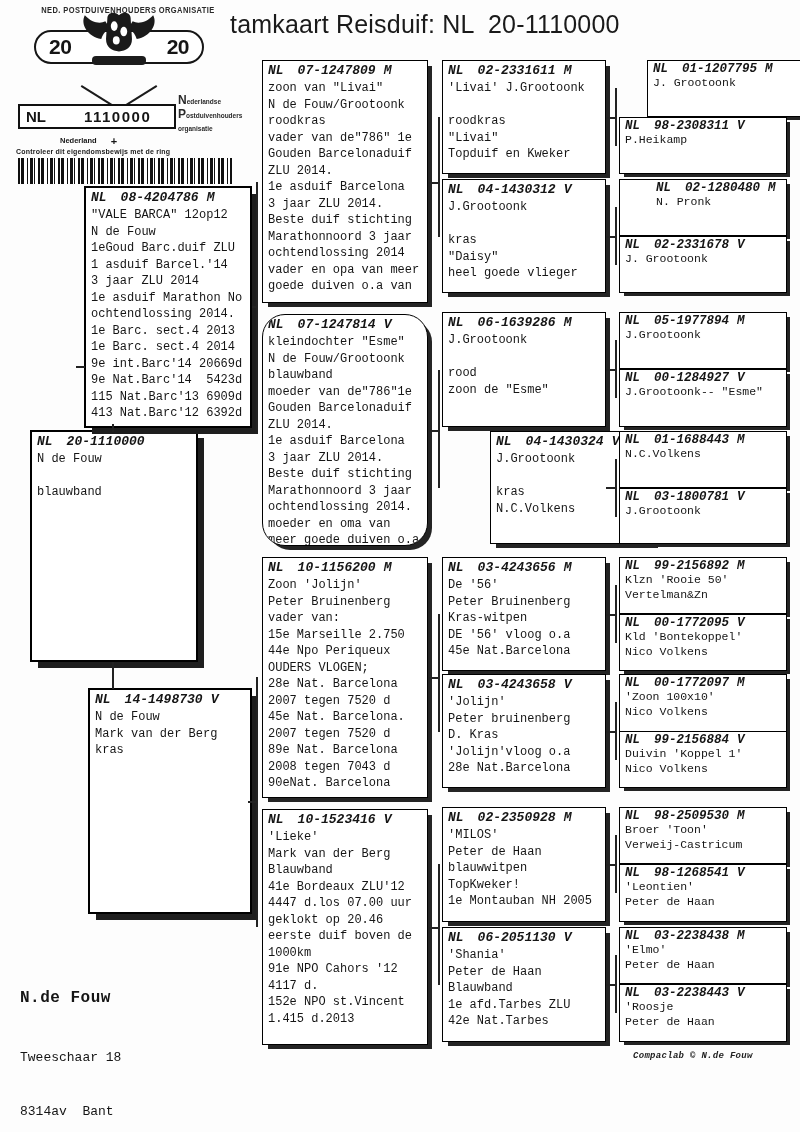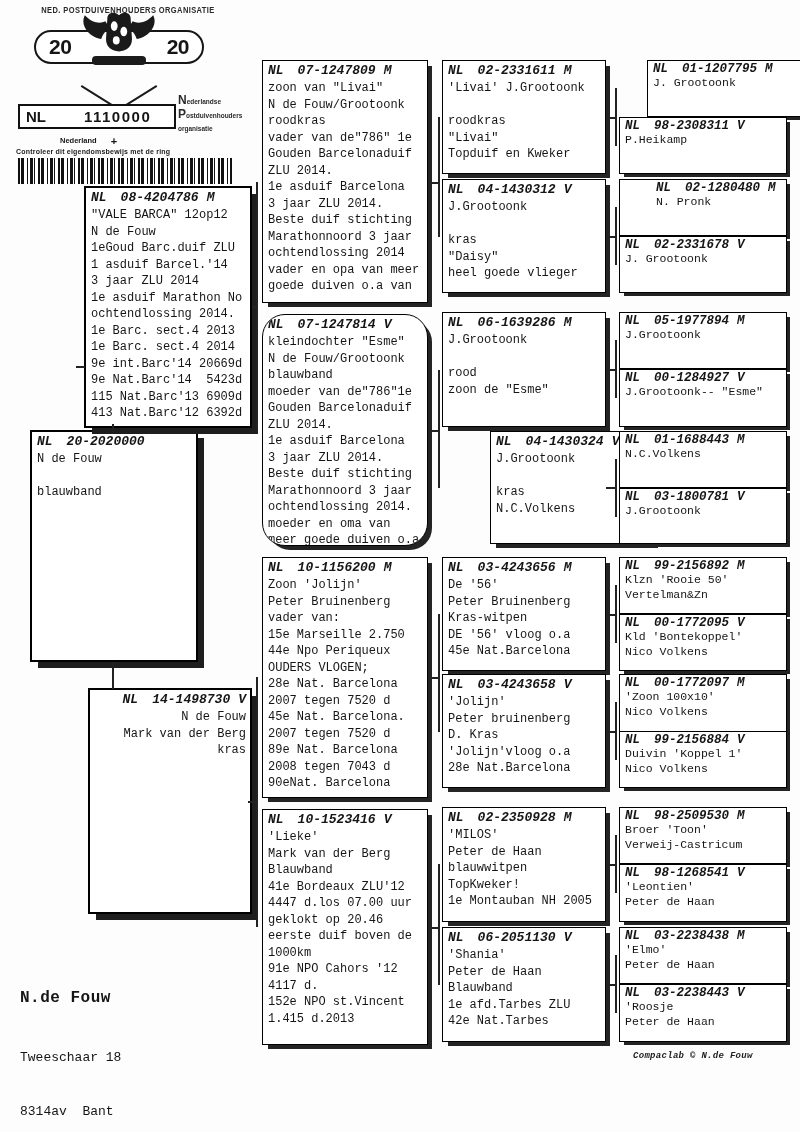--- a/index.html
+++ b/index.html
@@ -56,21 +56,21 @@
   .phead{font-weight:700;font-style:italic;font-size:13px;white-space:pre;margin-bottom:2px;}
   .small .phead{font-size:12.5px;margin-bottom:0;}
   .phead .rp{margin-right:14px;}
   .phead .sx{margin-left:8px;}
   .bline{height:16.5px;font-size:12px;white-space:pre;line-height:16.5px;}
   .small .bline{height:14.5px;font-size:11.5px;line-height:14.5px;}
 
   
   .pos-subject{left:30px;top:430px;width:168px;height:232px;}
   .pos-father{left:84px;top:186px;width:168px;height:242px;}
-  .pos-mother{left:88px;top:688px;width:164px;height:226px;text-align:right;}
+  .pos-mother{left:88px;top:688px;width:164px;height:226px;}
   .pos-ff{left:262px;top:60px;width:166px;height:243px;}
   .pos-fm{left:262px;top:314px;width:166px;height:232px;border-radius:23px;}
   .pos-mf{left:262px;top:557px;width:166px;height:241px;}
   .pos-mm{left:262px;top:809px;width:166px;height:236px;}
   .pos-fff{left:442px;top:60px;width:164px;height:114px;}
   .pos-ffm{left:442px;top:179px;width:164px;height:114px;}
   .pos-fmf{left:442px;top:312px;width:164px;height:115px;}
   .pos-fmm{left:442px;top:431px;width:164px;height:113px;margin-left:48px;}
   .pos-mff{left:442px;top:557px;width:164px;height:114px;}
   .pos-mfm{left:442px;top:674px;width:164px;height:114px;}
@@ -100,20 +100,21 @@
   .owner-name{font-size:16px;font-weight:800;letter-spacing:0.5px;margin-bottom:6px;}
   .owner-line{font-size:13px;line-height:18px;}
   .footer{position:absolute;left:633px;top:1051px;font-size:9px;font-weight:700;
           font-style:italic;letter-spacing:0.3px;color:#222;}
 </style>
 </head>
 <body>
 
 <div id="page">
 
+  <div class="title">tamkaart Reisduif: NL  20-1110000</div>
 
   <div class="stamp">
     <div class="org-line">NED. POSTDUIVENHOUDERS ORGANISATIE</div>
     <svg class="crest" width="82" height="50" viewBox="0 0 120 72">
       <g fill="#1a1a1a">
         <path d="M34 42 C14 38 3 20 10 7 C20 18 32 20 40 16 L47 27 C38 31 36 37 34 42 Z"></path>
         <path d="M86 42 C106 38 117 20 110 7 C100 18 88 20 80 16 L73 27 C82 31 84 37 86 42 Z"></path>
         <path d="M60 7 C52 0 43 4 43 11 L41 42 C41 54 50 60 60 60 C70 60 79 54 79 42 L77 11 C77 4 68 0 60 7 Z"></path>
       </g>
       <g fill="#ffffff">
@@ -139,21 +140,21 @@
       <div class="side-line">organisatie</div>
     </div>
     <div class="nederland"><span>Nederland</span><span class="plus-glyph">+</span></div>
     <div class="check-line">Controleer dit eigendomsbewijs met de ring</div>
     <div class="barcode"></div>
     <div class="barcode-num">201110000</div>
   </div>
 
   <div id="tree">
       <div class="pbox pos-subject big">
-        <div class="phead"><span class="rp">NL</span><span>20-2020000</span><span class="sx"></span></div>
+        <div class="phead"><span class="rp">NL</span><span>20-1110000</span><span class="sx"></span></div>
         <div class="bline">N de Fouw</div>
         <div class="bline"></div>
         <div class="bline">blauwband</div>
       </div>
       <div class="pbox pos-father big">
         <div class="phead"><span class="rp">NL</span><span>08-4204786</span><span class="sx">M</span></div>
         <div class="bline">"VALE BARCA" 12op12</div>
         <div class="bline">N de Fouw</div>
         <div class="bline">1eGoud Barc.duif ZLU</div>
         <div class="bline">1 asduif Barcel.'14</div>

